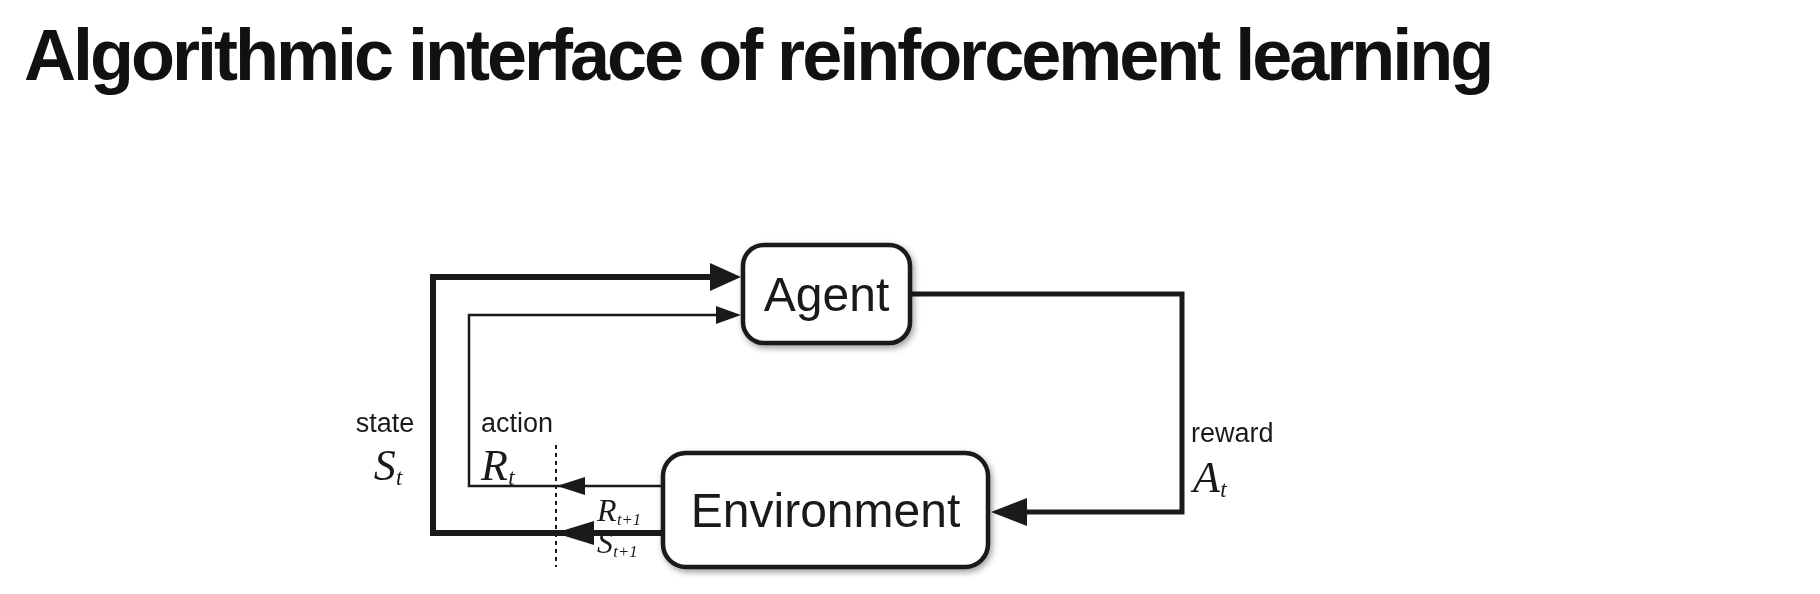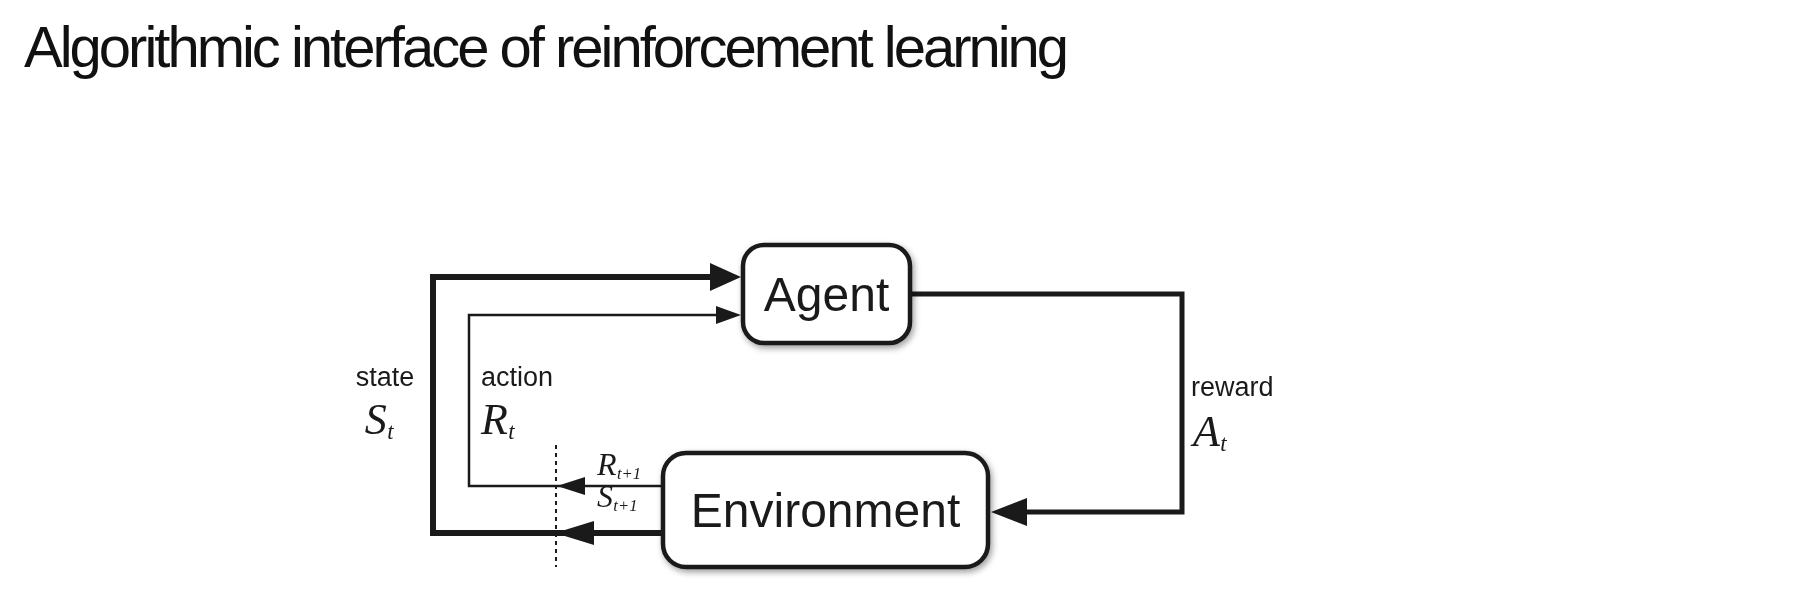--- a/index.html
+++ b/index.html
@@ -14,39 +14,40 @@
     background: #ffffff;
     overflow: hidden;
     font-family: "Liberation Sans", sans-serif;
     color: #1a1a1a;
   }
   #title {
     position: absolute;
     left: 24px;
     top: 14px;
     width: 1796px;
-    font-size: 58px;
-    font-weight: 400;
+    font-size: 72px;
+    font-weight: 700;
     letter-spacing: -3px;
     line-height: 1.15;
     color: #111111;
     white-space: nowrap;
   }
   #diagram-svg {
     position: absolute;
     left: 0;
     top: 0;
   }
   .box-shadow {
     filter: drop-shadow(2px 3px 3px rgba(0,0,0,0.38));
   }
   .lbl {
     position: absolute;
     color: #1a1a1a;
     white-space: nowrap;
+    margin-top: 46px;
   }
   .word {
     font-size: 27px;
     line-height: 1;
   }
   .boxtext {
     position: absolute;
     display: flex;
     align-items: center;
     justify-content: center;
@@ -101,21 +102,21 @@
     </g>
     <g class="box-shadow">
       <rect x="663" y="453" width="325" height="114" rx="23" fill="#ffffff" stroke="#1a1a1a" stroke-width="4.5"></rect>
     </g>
   </svg>
 
   <div class="boxtext" style="left:663px; top:453px; width:325px; height:114px;">Environment</div>
   <div class="boxtext" style="left:743px; top:245px; width:167px; height:98px;">Agent</div>
 
   <div class="lbl word" style="left:350px; top:364px; width:70px; text-align:center;">state</div>
-  <div class="lbl math math-big" style="left:344px; top:398px; width:70px; text-align:center;"><span>S</span><sub>t</sub></div>
+  <div class="lbl math math-big" style="left:332px; top:398px; width:70px; text-align:right;"><span>S</span><sub>t</sub></div>
 
   <div class="lbl word" style="left:481px; top:364px;">action</div>
   <div class="lbl math math-big" style="left:481px; top:398px;"><span>R</span><sub>t</sub></div>
 
   <div class="lbl word" style="left:1191px; top:374px;">reward</div>
   <div class="lbl math math-big" style="left:1193px; top:410px;"><span>A</span><sub>t</sub></div>
 
   <div class="lbl math math-mid" style="left:597px; top:448px;"><span>R</span><sub>t+1</sub></div>
 
   <div class="lbl math math-mid" style="left:597px; top:480px;"><span>S</span><sub>t+1</sub></div>

